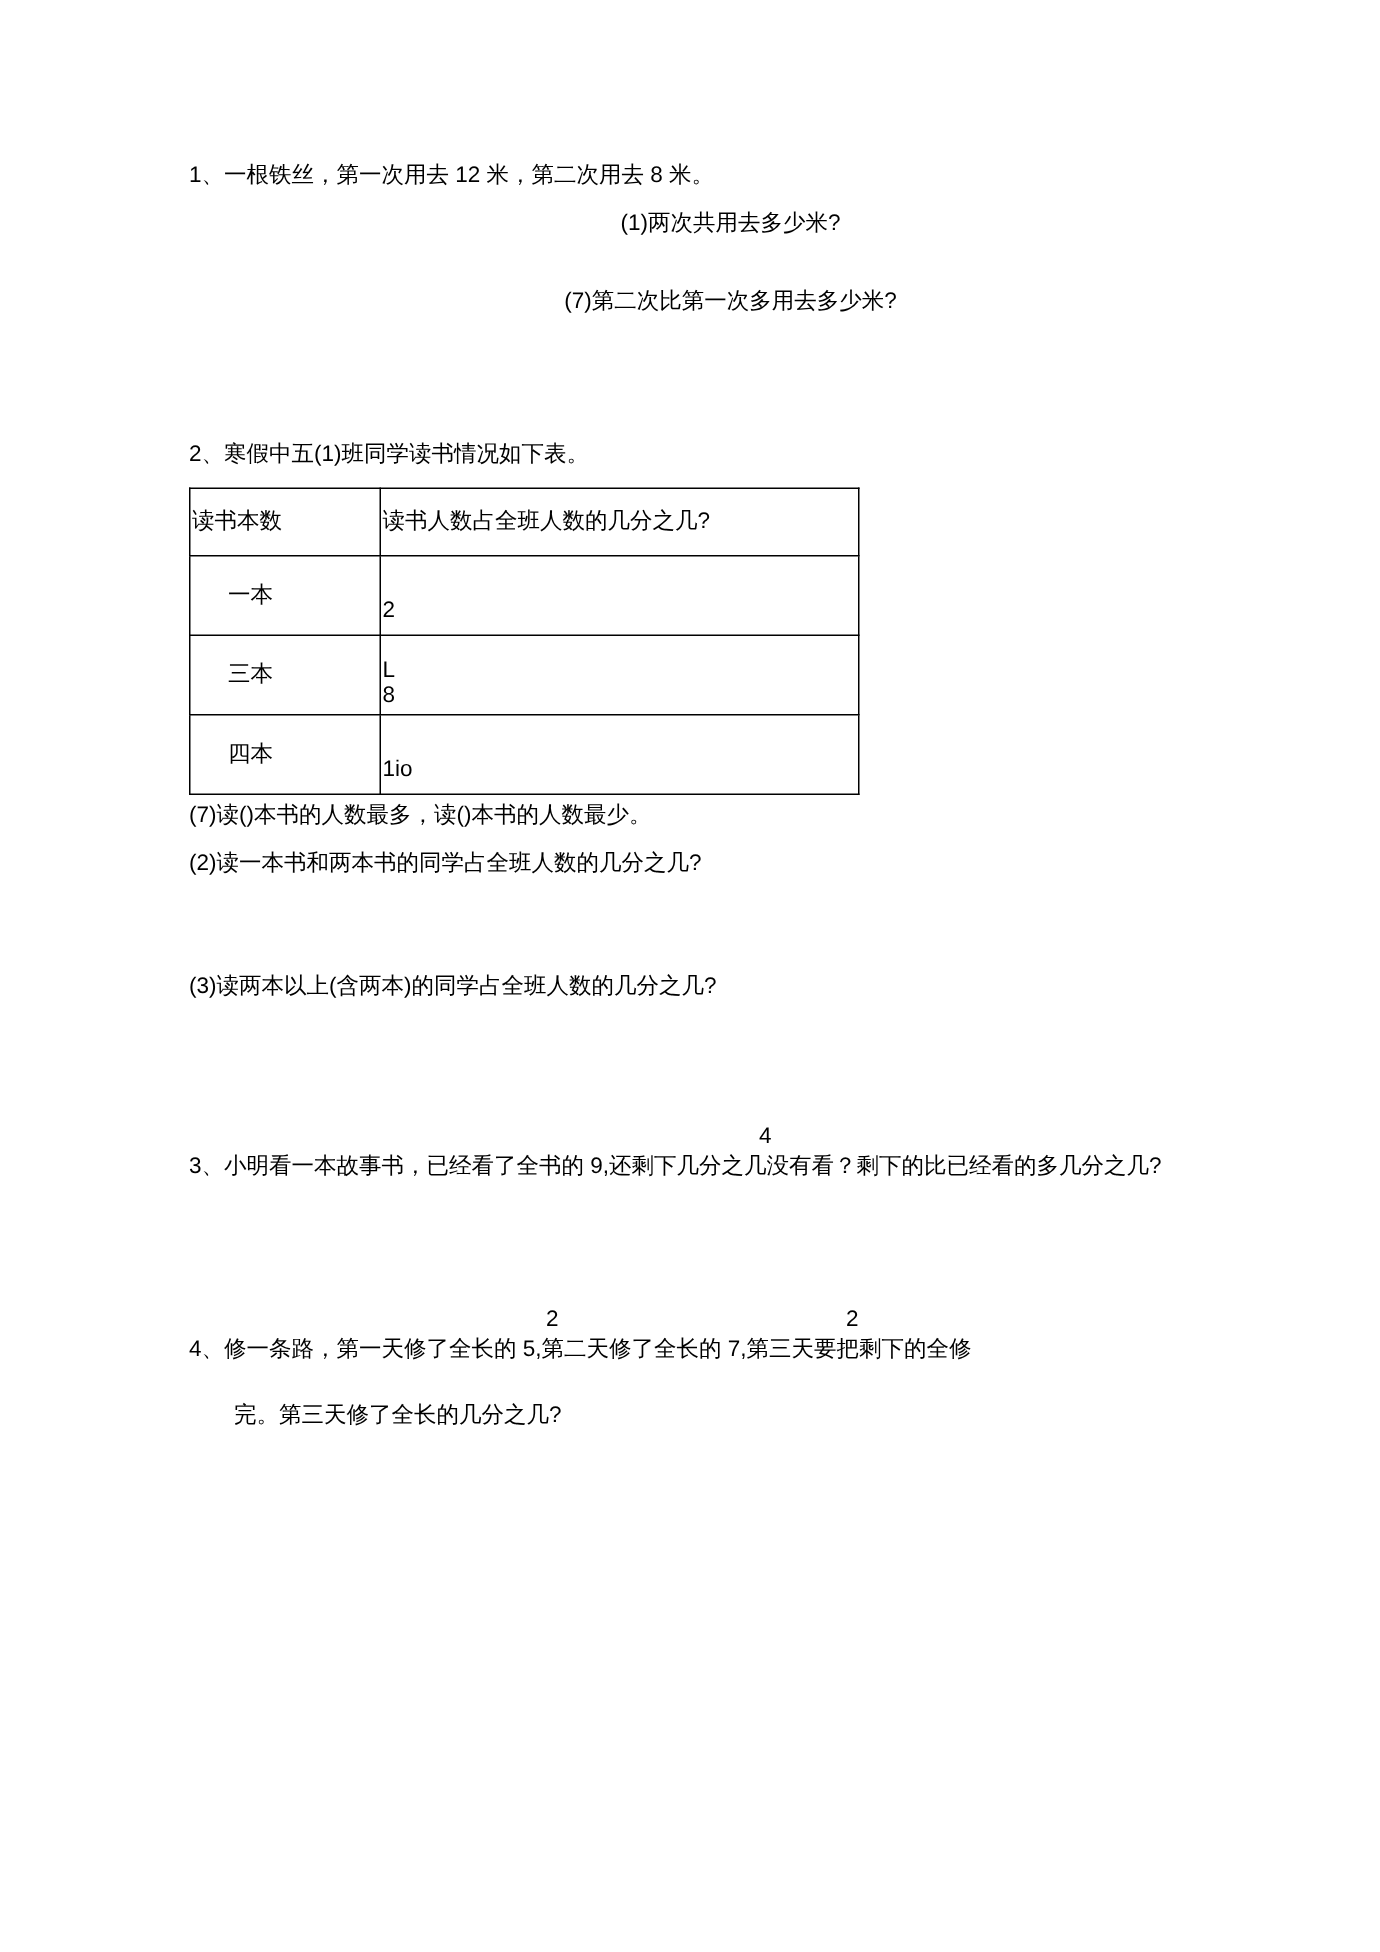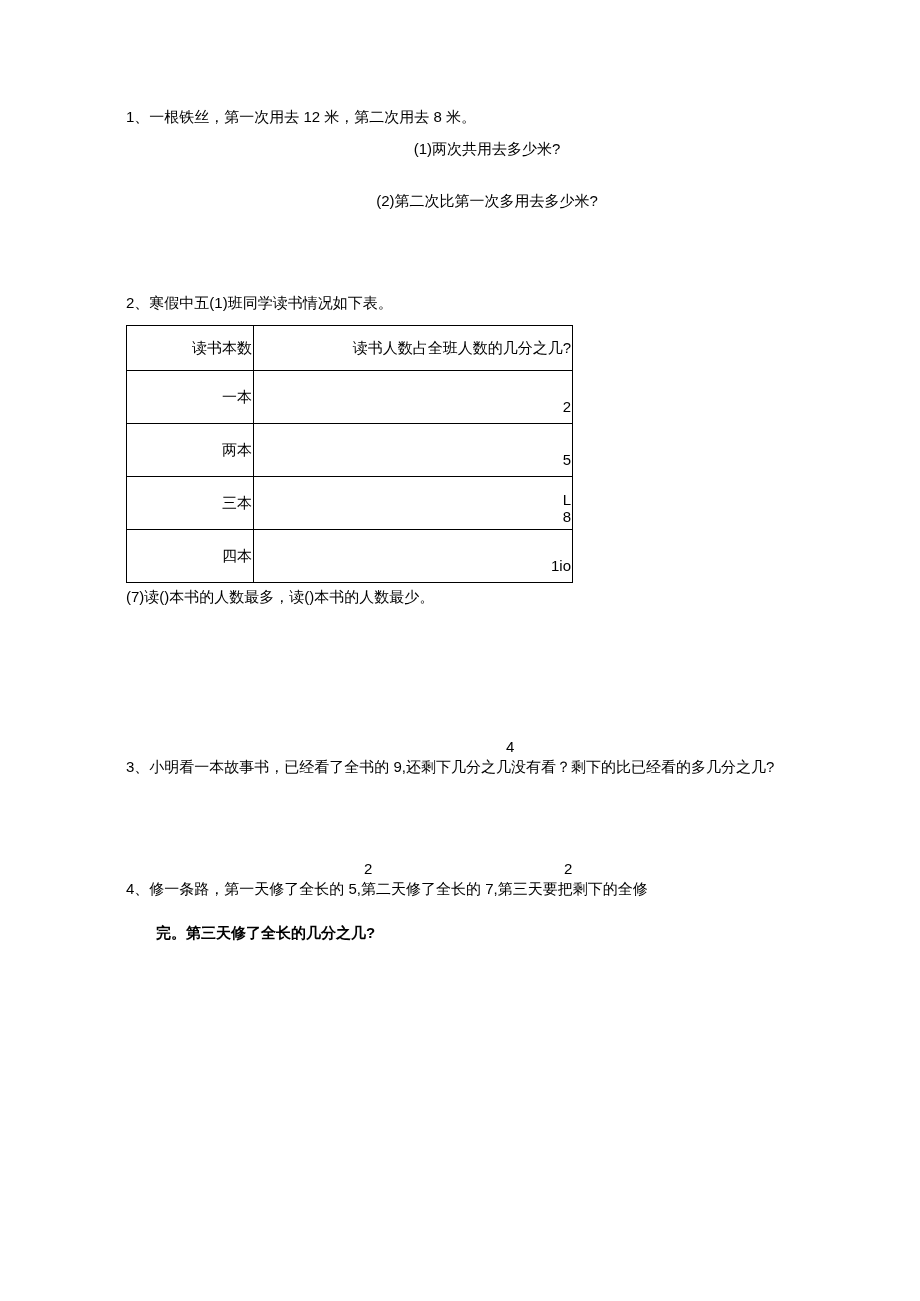--- a/index.html
+++ b/index.html
@@ -29,21 +29,21 @@
   .gap-md { height: 50px; }
   .gap-lg { height: 70px; }
 
   table {
     border-collapse: collapse;
     margin-top: 10px;
     margin-bottom: 2px;
   }
   th, td {
     border: 1px solid #000;
-    text-align: right;
+    text-align: left;
     vertical-align: middle;
     font-weight: normal;
   }
   th.col1 { width: 100px; height: 42px; }
   th.col2 { width: 316px; height: 42px; }
   td.col1 { width: 100px; height: 50px; padding-left: 25px; }
   td.col2 {
     width: 316px; height: 50px;
     vertical-align: bottom;
     padding-bottom: 4px;
@@ -62,70 +62,68 @@
   }
 </style>
 </head>
 <body>
 
 <div class="page">
 
   <div class="q-line">1、一根铁丝，第一次用去 12 米，第二次用去 8 米。</div>
   <div class="sub-line">(1)两次共用去多少米?</div>
   <div class="gap-sm"></div>
-  <div class="sub-line">(2)第二次比第一次多用去多少米?</div>
+  <div class="sub-line">(7)第二次比第一次多用去多少米?</div>
 
   <div class="gap-lg"></div>
 
   <div class="q-line">2、寒假中五(1)班同学读书情况如下表。</div>
 
   <table>
     <tbody>
         <tr>
       <th class="col1">读书本数</th>
       <th class="col2">读书人数占全班人数的几分之几?</th>
     </tr>
     <tr>
       <td class="col1">一本</td>
       <td class="col2">2</td>
     </tr>
     <tr>
-      <td class="col1">两本</td>
-      <td class="col2">5</td>
-    </tr>
-    <tr>
       <td class="col1">三本</td>
       <td class="col2 stack">
         <div>L</div>
         <div>8</div>
       </td>
     </tr>
     <tr>
       <td class="col1">四本</td>
       <td class="col2">1io</td>
     </tr>
   </tbody>
     </table>
 
   <div class="q-line">(7)读()本书的人数最多，读()本书的人数最少。</div>
+  <div class="q-line">(2)读一本书和两本书的同学占全班人数的几分之几?</div>
   <div class="gap-md"></div>
+  <div class="q-line">(3)读两本以上(含两本)的同学占全班人数的几分之几?</div>
   <div class="gap-sm"></div>
 
   <div class="gap-md"></div>
 
   <div class="frac-line">
     <span class="frac-num" style="left:380px;">4</span>
     <span>3、小明看一本故事书，已经看了全书的 9,还剩下几分之几没有看？剩下的比已经看的多几分之几?</span>
   </div>
 
   <div class="gap-lg"></div>
   <div style="height:10px"></div>
 
   <div class="frac-line">
     <span class="frac-num" style="left:238px;">2</span>
     <span class="frac-num" style="left:438px;">2</span>
     <span>4、修一条路，第一天修了全长的 5,第二天修了全长的 7,第三天要把剩下的全修</span>
   </div>
 
   <div class="gap-sm"></div>
-  <div style="padding-left:30px;font-weight:bold;">完。第三天修了全长的几分之几?</div>
+  <div style="padding-left:30px;">完。第三天修了全长的几分之几?</div>
 
 </div>
 
 </body></html>

